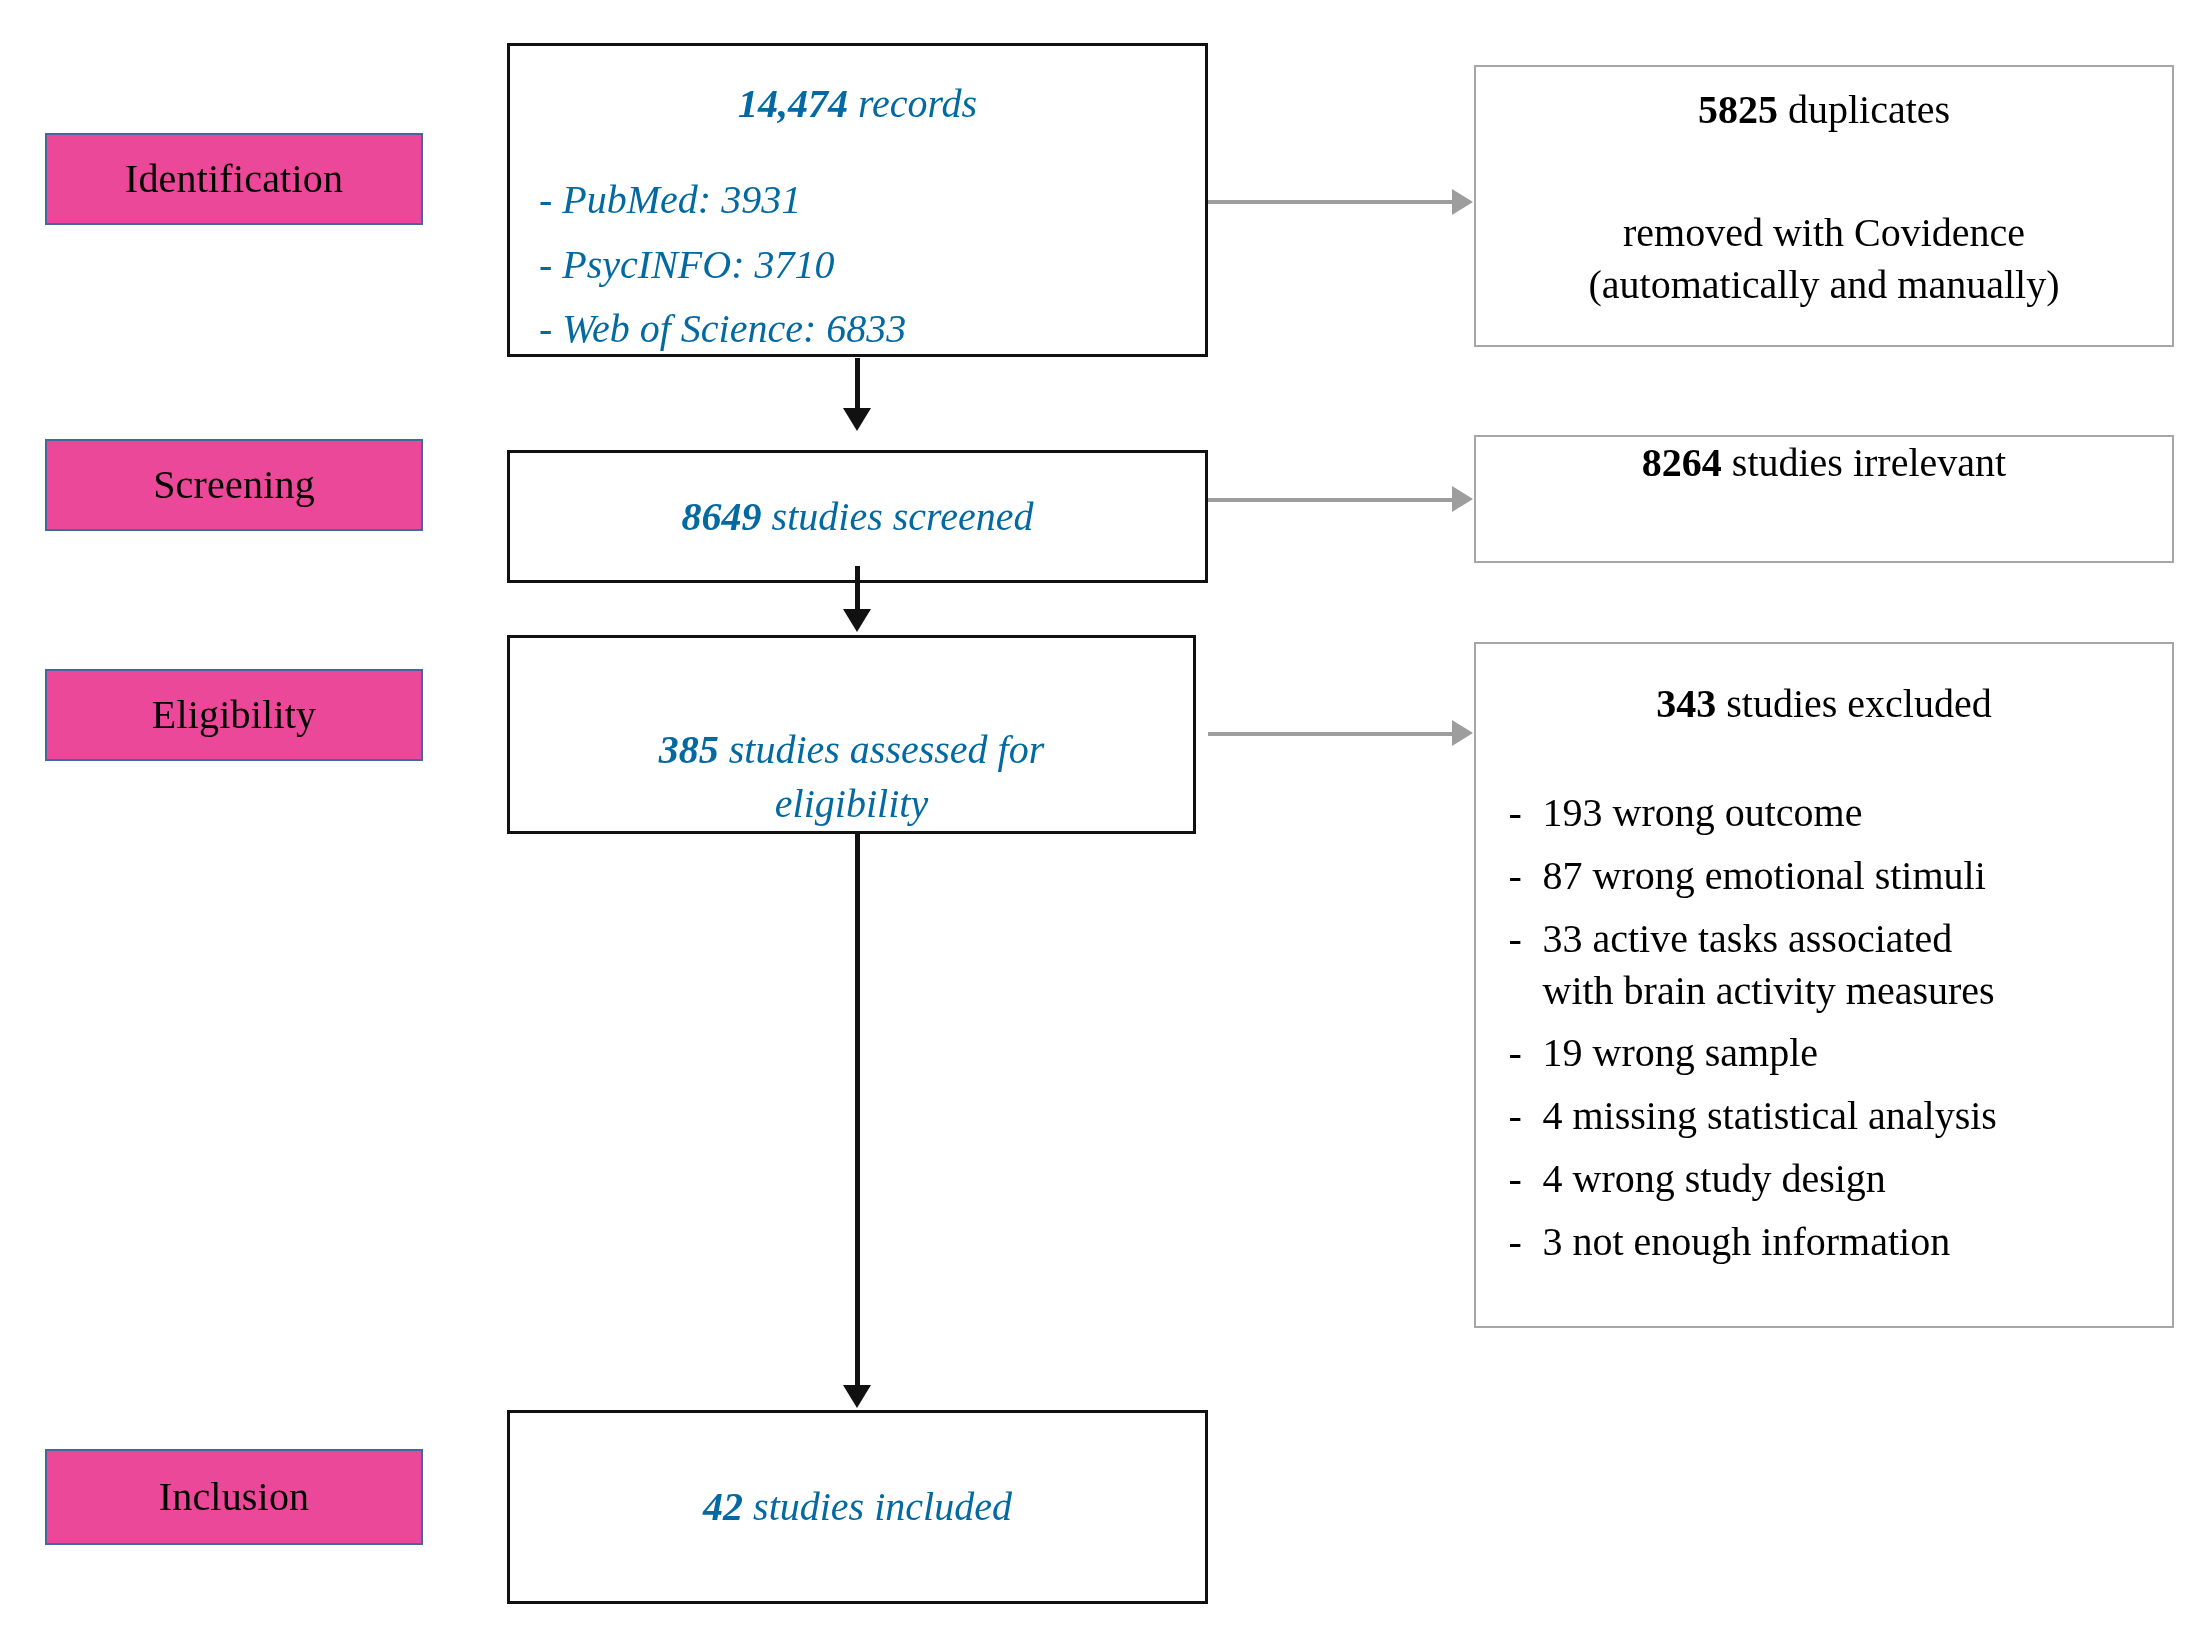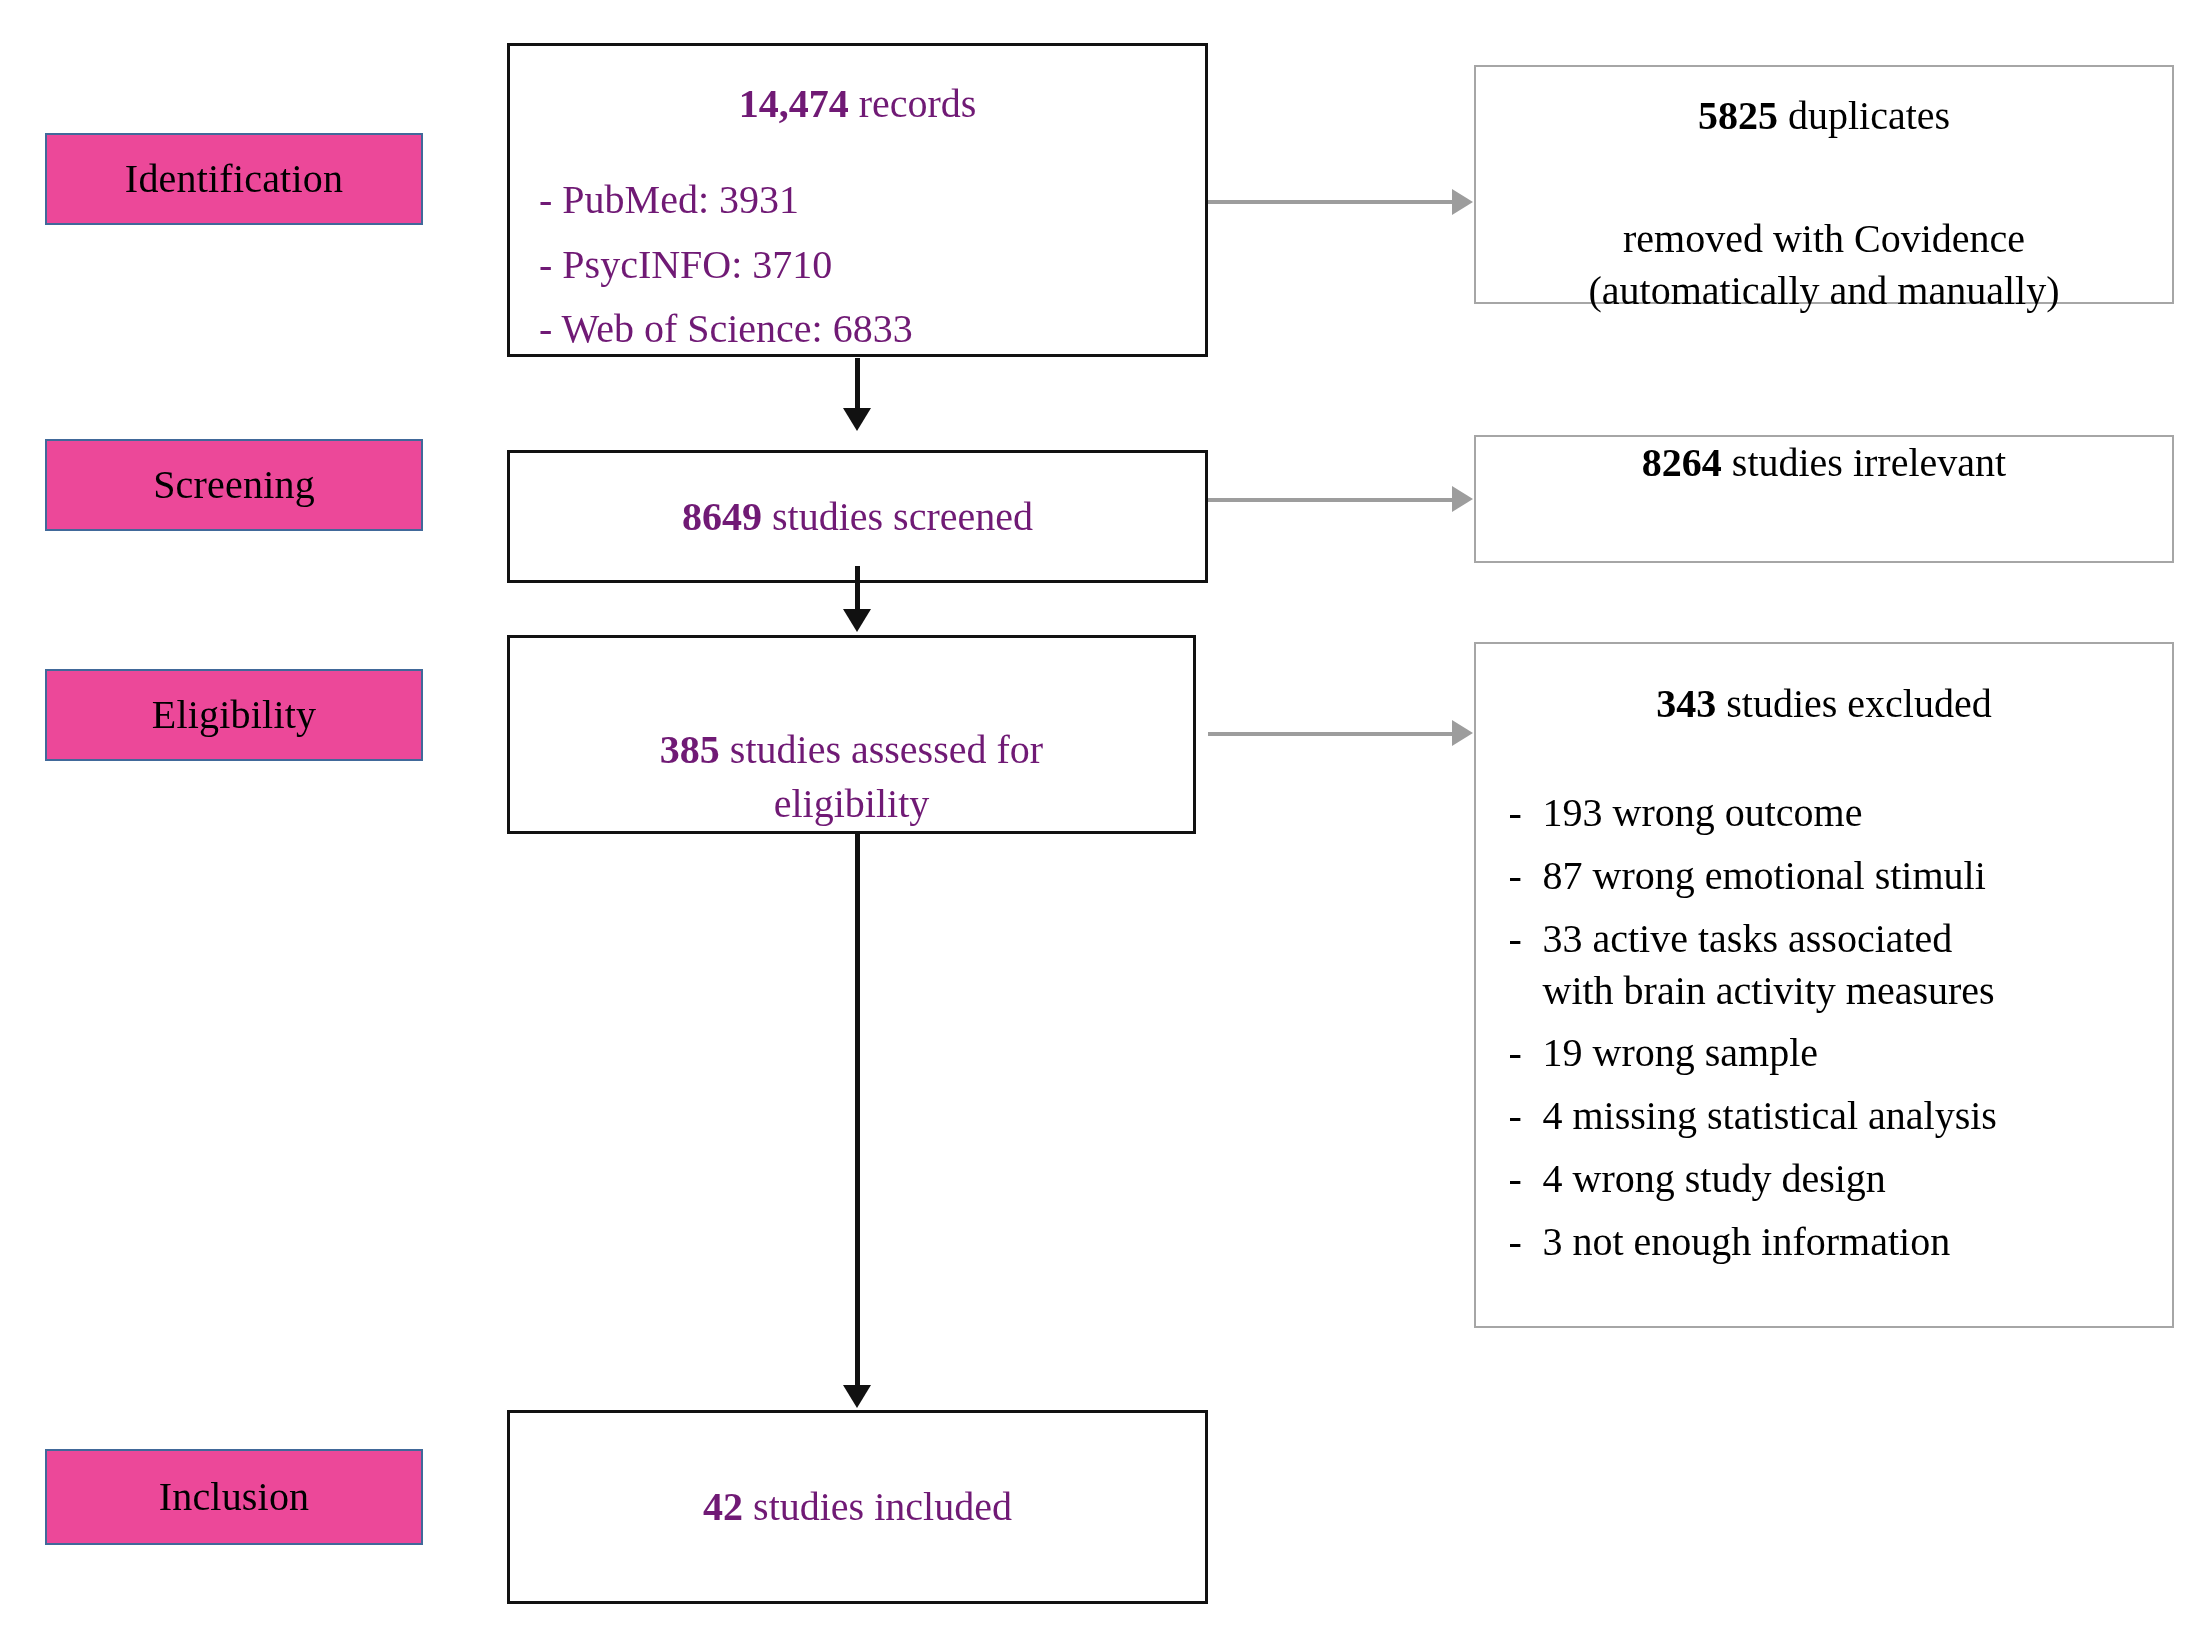--- a/index.html
+++ b/index.html
@@ -33,23 +33,24 @@
 
   
   .main-box {
     position: absolute;
     background: #ffffff;
     border: 3.1px solid #111111;
     box-sizing: border-box;
     display: flex;
     flex-direction: column;
     justify-content: center;
-    color: #701a75;
+    color: #0369a1;
     font-size: 40px;
     line-height: 1.35;
+    font-style: italic;
   }
   .main-box .centered {
     text-align: center;
     width: 100%;
   }
   .main-box .bullets {
     text-align: left;
     padding-left: 29px;
     margin-top: 31px;
   }
@@ -173,21 +174,21 @@
     </div>
     <div class="centered">eligibility</div>
   </div>
 
   <div class="main-box" style="left:507px; top:1410px; width:701px; height:194px;">
     <div class="centered">
       <b>42</b><span> studies included</span>
     </div>
   </div>
 
-  <div class="side-box" style="left:1474px; top:65px; width:700px; height:239px; padding:23px 23px 0 23px;">
+  <div class="side-box" style="left:1474px; top:65px; width:700px; height:282px; padding:17px 23px 0 23px;">
     <div class="headline">
       <b>5825</b><span> duplicates</span>
     </div>
     <div class="sub" style="margin-top:71px;">removed with Covidence</div>
     <div class="sub">(automatically  and manually)</div>
   </div>
 
   <div class="side-box" style="left:1474px; top:435px; width:700px; height:128px; display:flex; flex-direction:column; ">
     <div class="headline">
       <b>8264</b><span> studies irrelevant</span>

